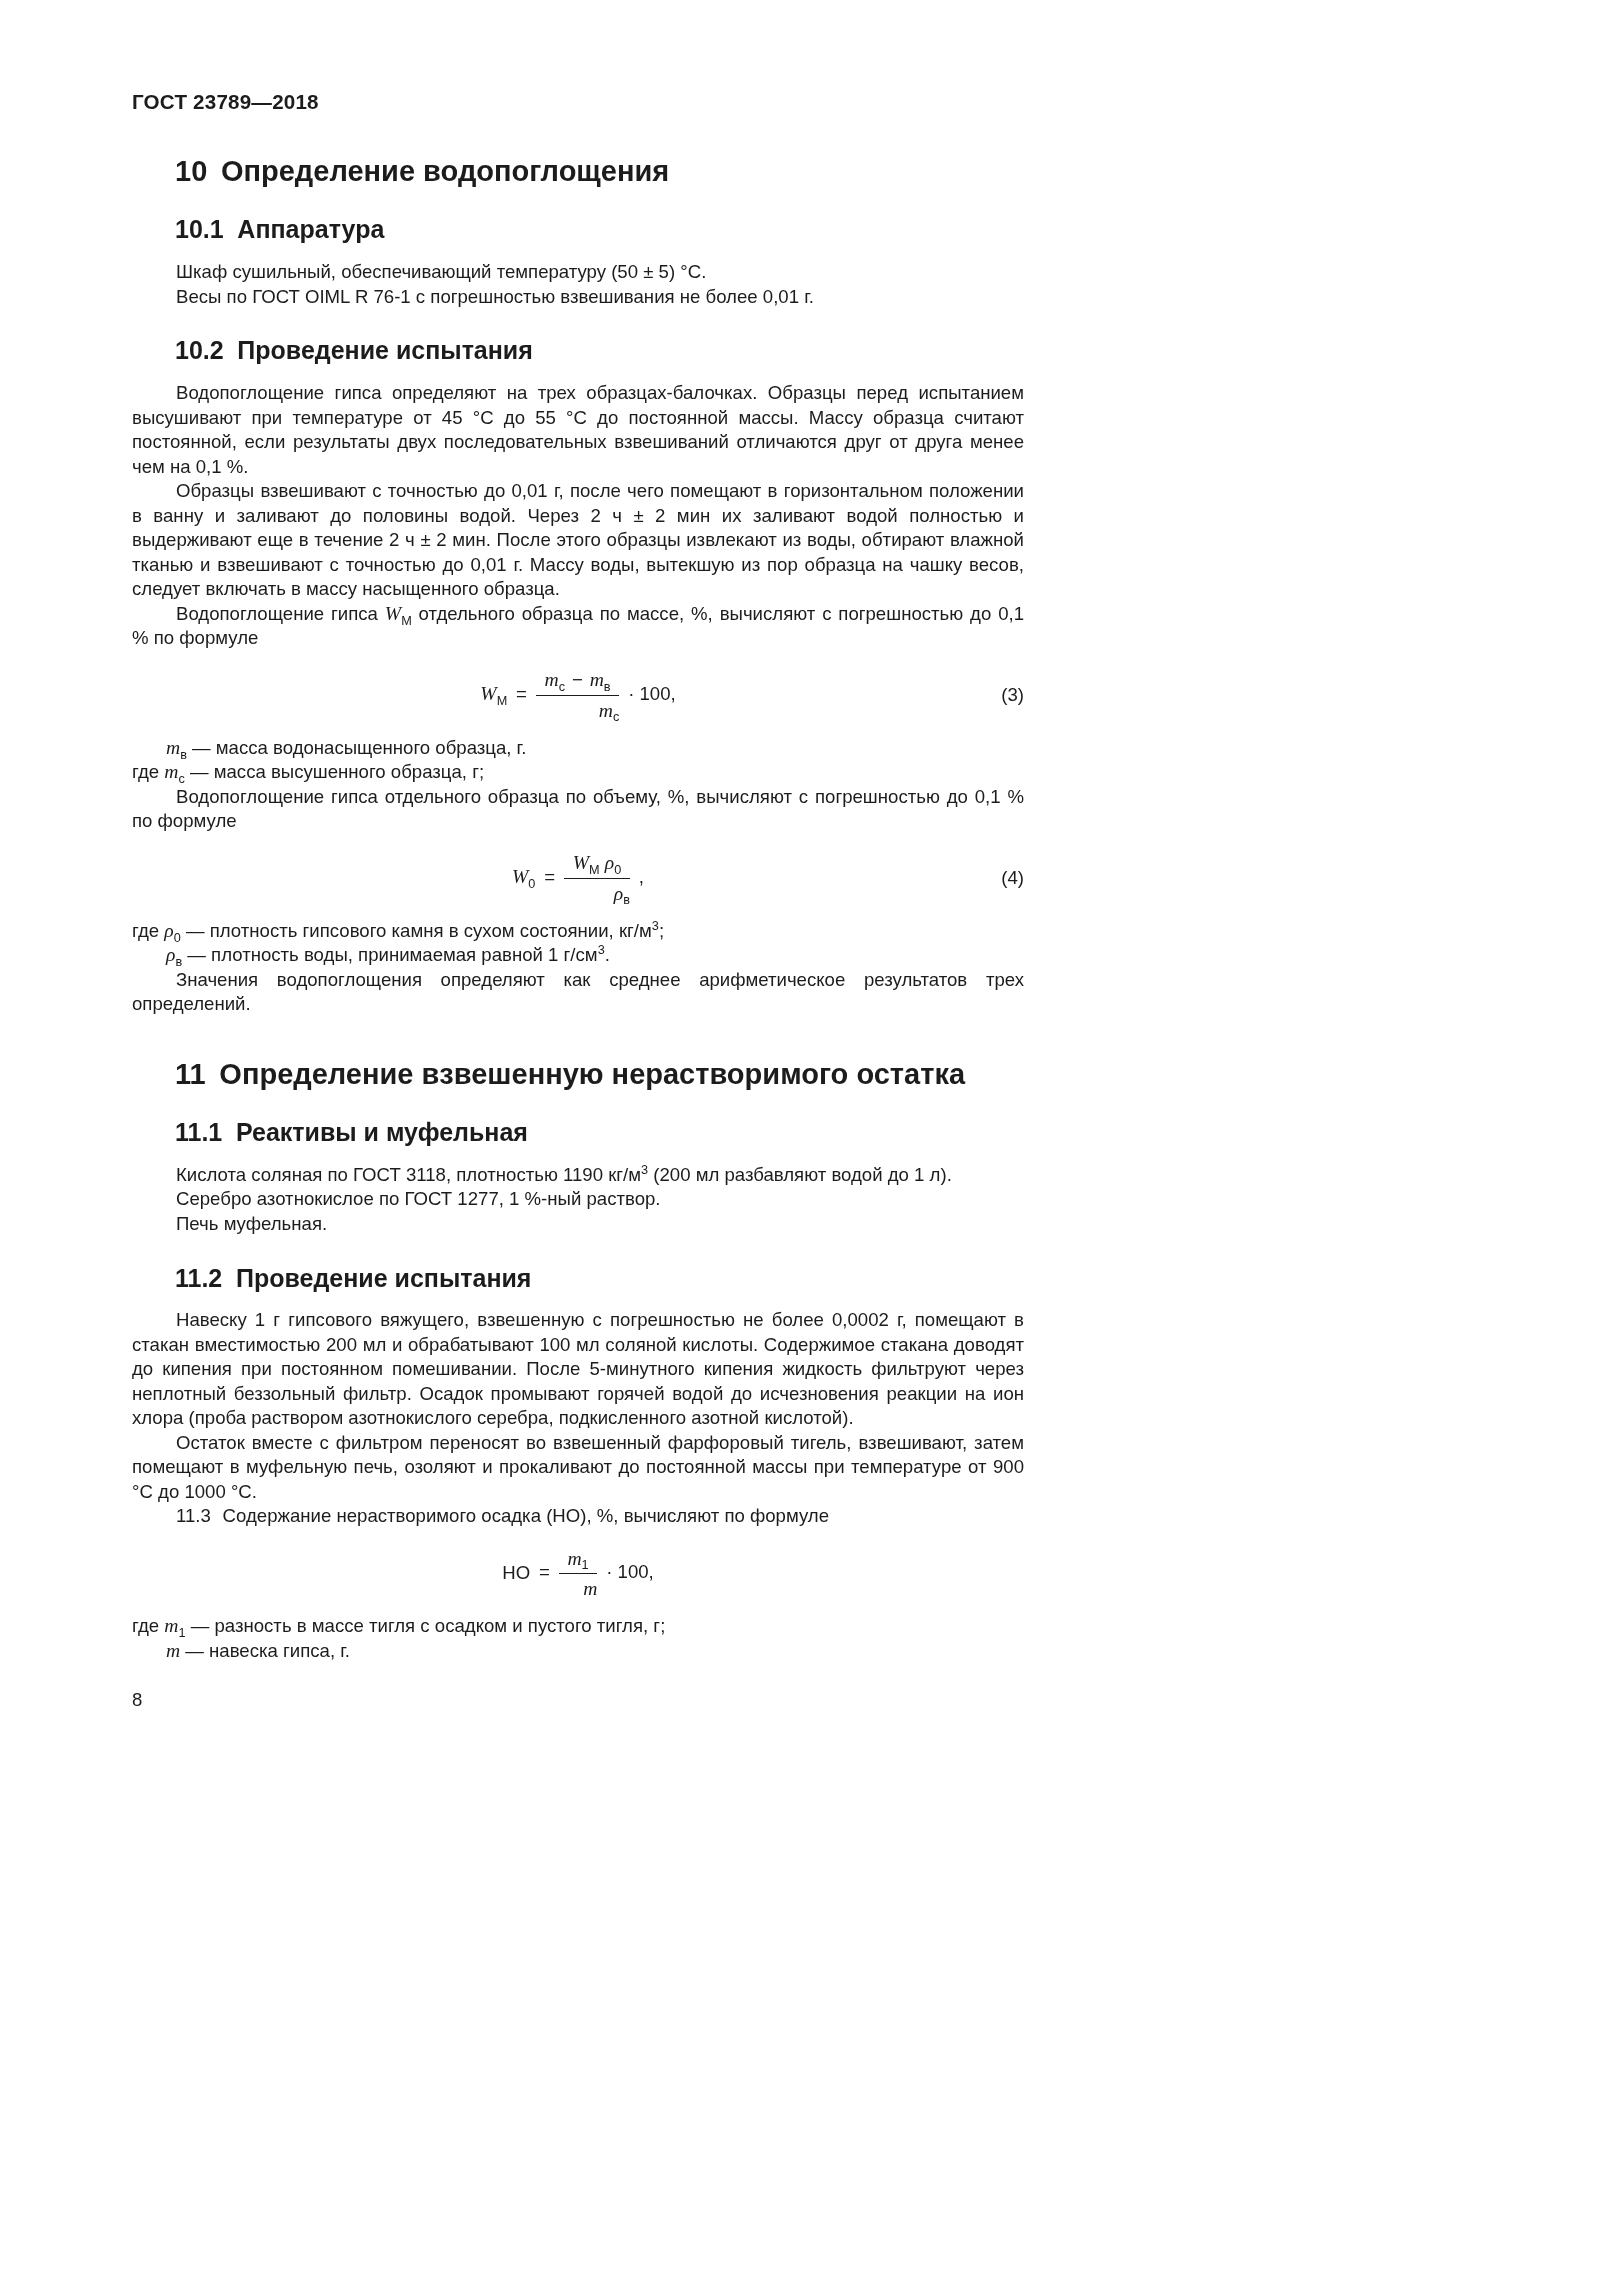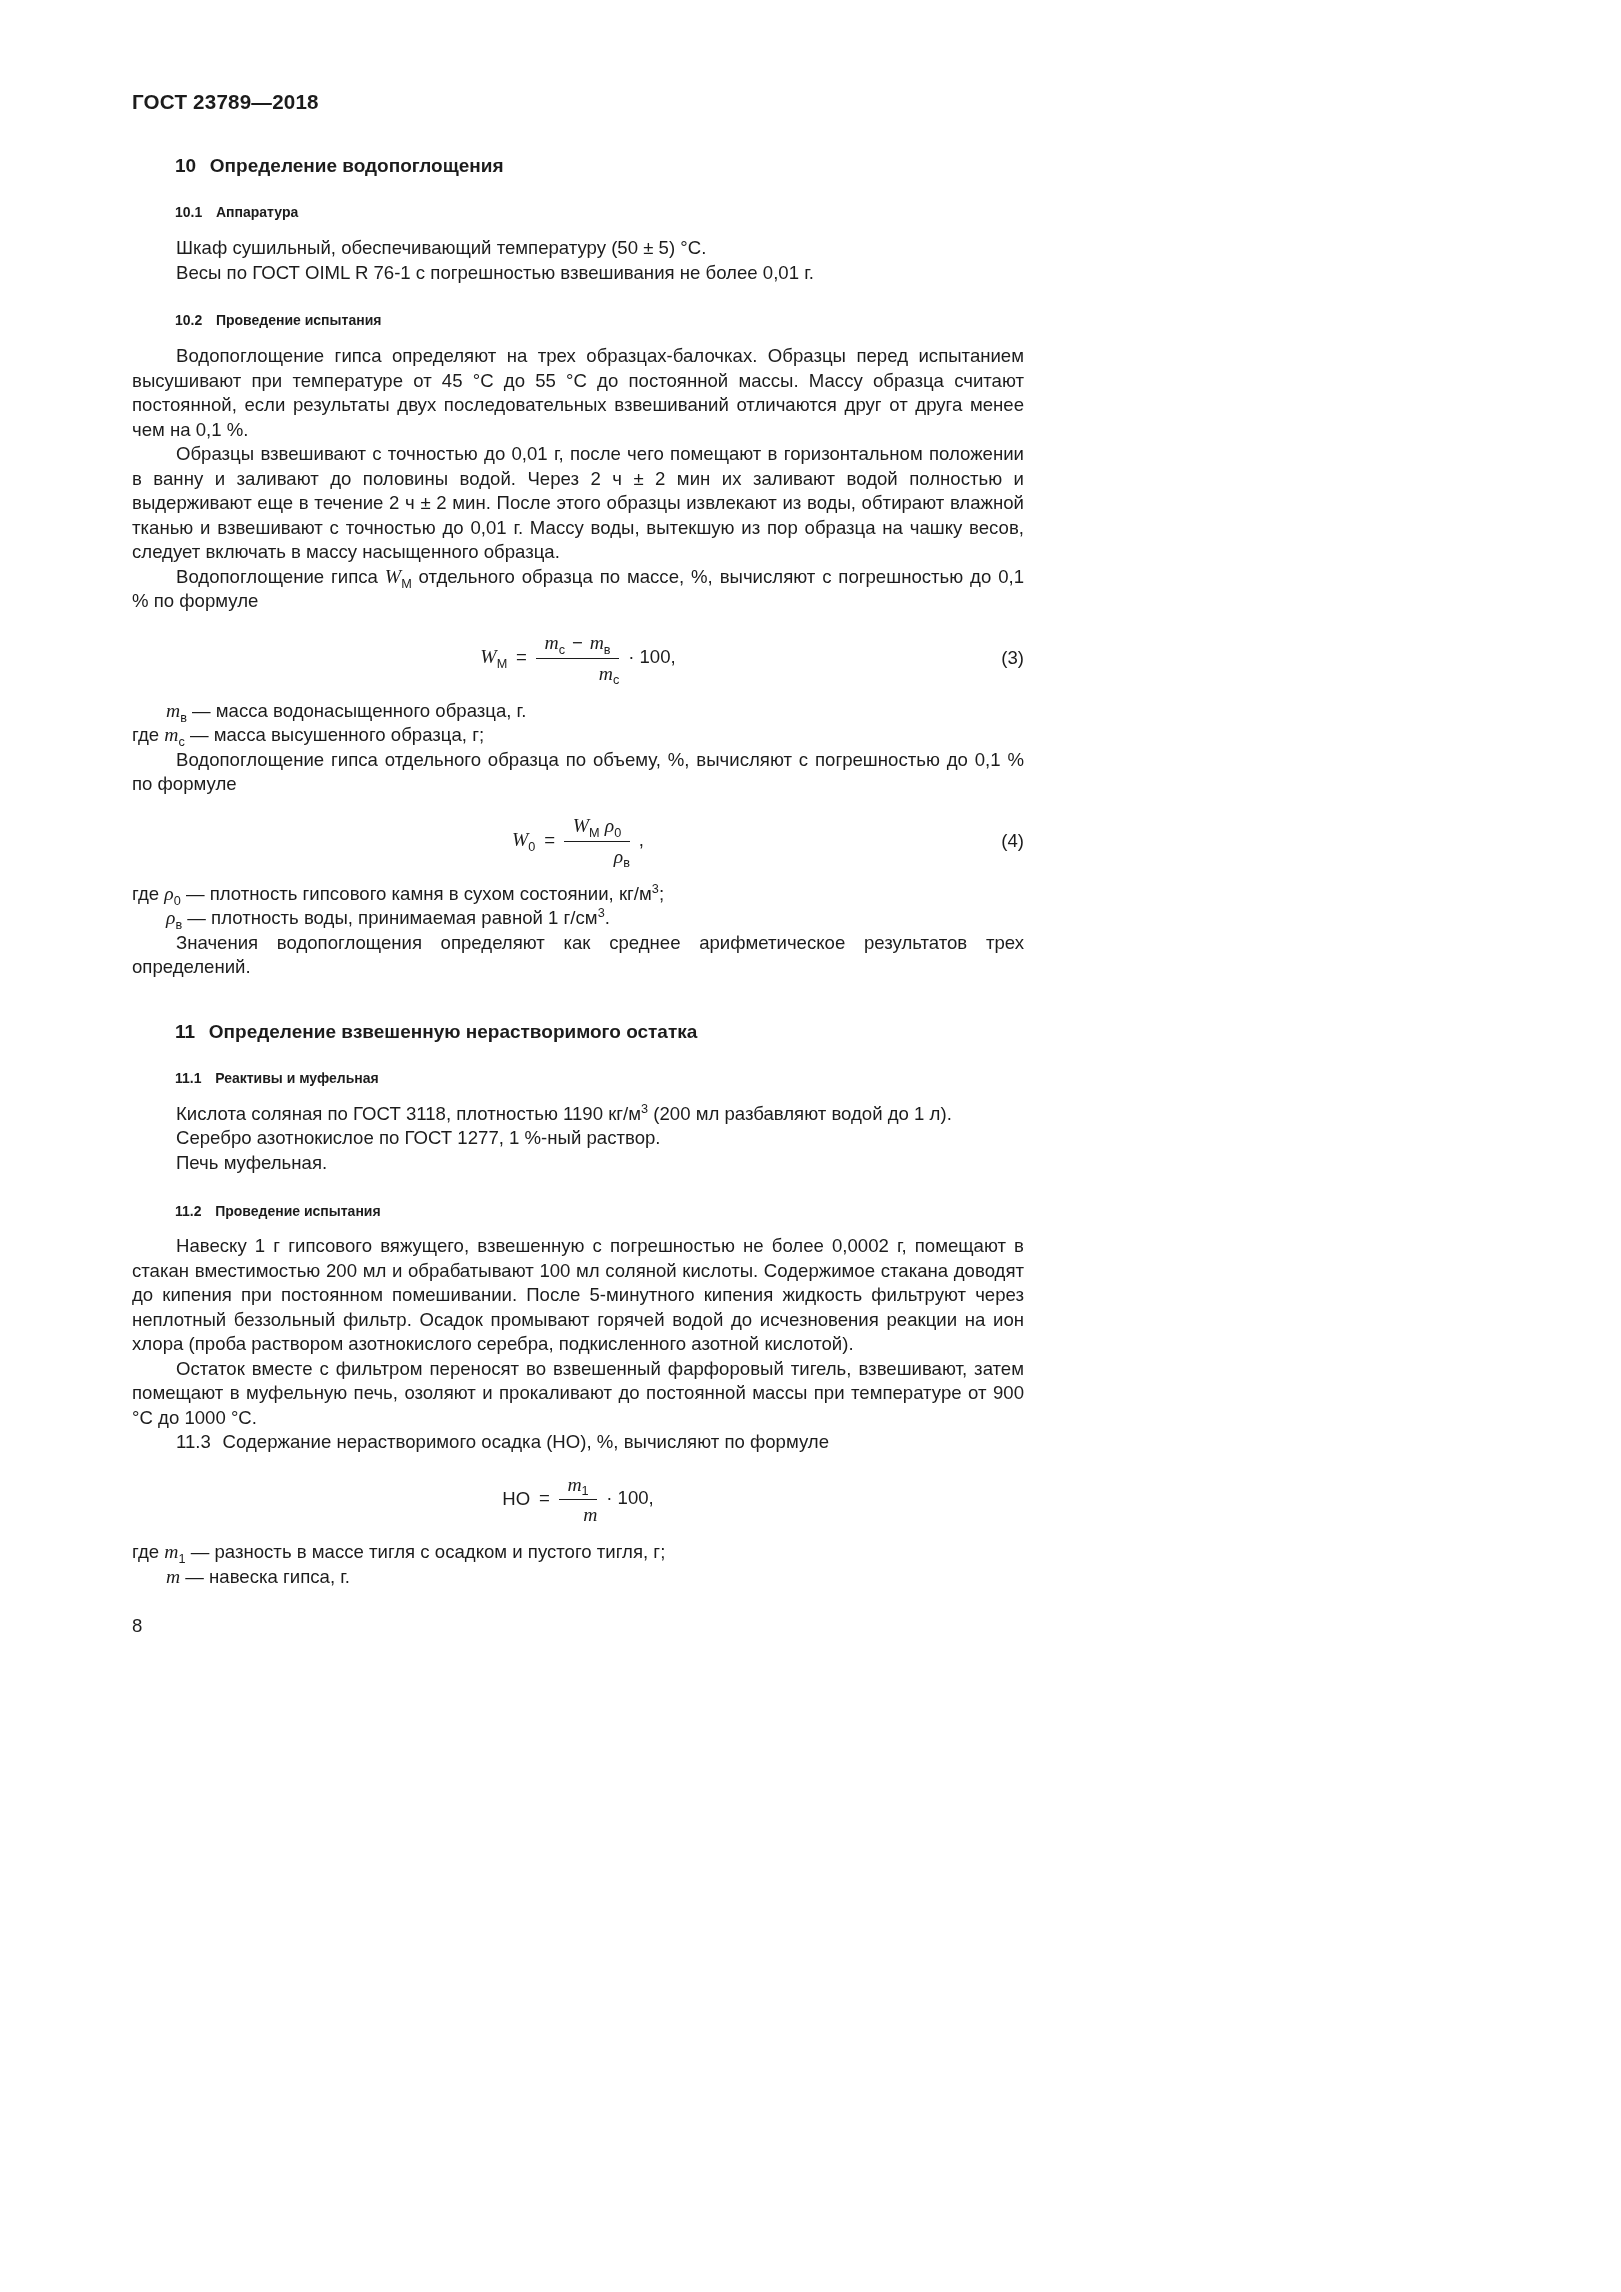--- a/index.html
+++ b/index.html
@@ -22,27 +22,27 @@
     top: 90px;
     width: 892px;
   }
   .doc-header {
     font-weight: bold;
     font-size: 20.6px;
     letter-spacing: 0.2px;
     margin: 0;
   }
   h1.sec {
-    font-size: 19px;
+    font-size: 29px;
     font-weight: bold;
     margin: 41px 0 27.4px 0;
     padding-left: 43px;
   }
   h2.sub {
-    font-size: 14px;
+    font-size: 25px;
     font-weight: bold;
     margin: 27.4px 0 15.7px 0;
     padding-left: 43px;
   }
   .h-num { margin-right: 13.7px; }
   p.body-p {
     font-size: 18.6px;
     line-height: 24.5px;
     margin: 0;
     text-indent: 44px;

